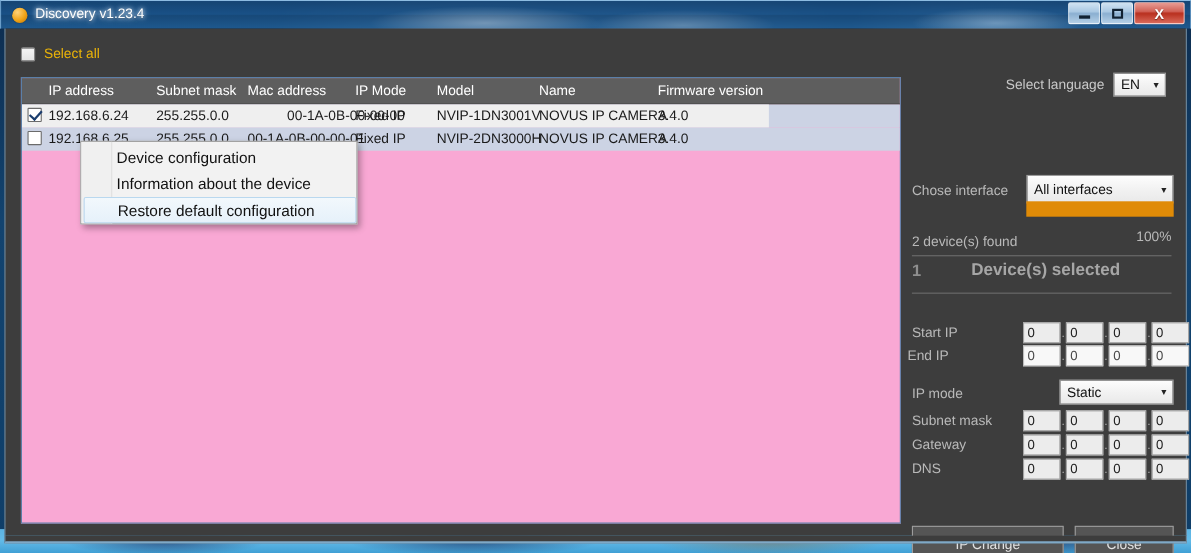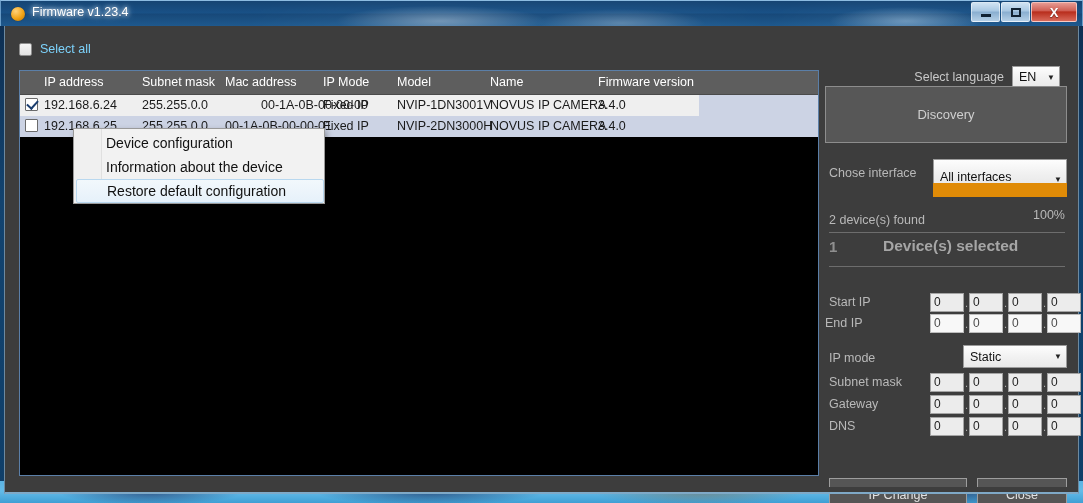--- a/index.html
+++ b/index.html
@@ -112,21 +112,21 @@
     position: absolute; left: 14px; top: 16px;
     display: flex; align-items: center; gap: 8px;
   }
   .wincheck {
     width: 13px; height: 13px;
     background: linear-gradient(180deg,#f4f4f4 0%, #e3e3e3 100%);
     border: 1px solid #8e8e8e;
     border-radius: 2px;
     position: relative; flex: none;
   }
-  #selectall-label { font-size: 12.5px; color: #7dd3fc; }
+  #selectall-label { font-size: 12.5px; color: #eab308; }
 
   
   #lang-wrap {
     position: absolute; right: 18px; top: 40px;
     display: flex; align-items: center; gap: 8px;
   }
   #lang-label { font-size: 12.5px; color: #c8c8c8; }
   .combo {
     background: linear-gradient(180deg,#fdfdfd 0%, #f1f1f1 55%, #e9e9e9 100%);
     border: 1px solid #9b9b9b;
@@ -136,21 +136,21 @@
   }
   .combo .ctext { padding-left: 6px; flex: 1; white-space: nowrap; }
   .combo .carrow {
     width: 16px; text-align: center; font-size: 8px; color: #222;
   }
   #lang-combo { width: 48px; height: 22px; }
 
   
   #table {
     position: absolute; left: 14px; top: 44px; width: 800px; height: 406px;
-    background: #000000;
+    background: #f9a8d4;
     border: 1px solid #5b7fa8;
   }
   #thead {
     position: absolute; left: 0; top: 0; width: 798px; height: 24px;
     background: #5e5e5e;
     border-bottom: 1px solid #4a4a4a;
   }
   #thead .th {
     position: absolute; top: 4px;
     font-size: 12.5px; color: #ffffff; white-space: nowrap;
@@ -207,21 +207,21 @@
     position: absolute; left: 820px; top: 44px; width: 242px; height: 440px;
   }
   #discovery {
     position: absolute; left: 0; top: 16px; width: 242px; height: 57px;
     background: #575757; border: 1px solid #8d8d8d;
     display: flex; align-items: center; justify-content: center;
     font-size: 13px; color: #cfcfcf;
   }
   .rlabel { font-size: 12.5px; color: #b9b9b9; position: absolute; }
   #chose-label { left: 4px; top: 96px; }
-  #iface-combo { position: absolute; left: 108px; top: 89px; width: 134px; height: 26px; align-items: flex-end; }
+  #iface-combo { position: absolute; left: 108px; top: 89px; width: 134px; height: 26px; }
   #progress-track {
     position: absolute; left: 108px; top: 113px; width: 134px; height: 14px;
     background: #4a4a4a;
   }
   #progress-fill { height: 100%; background: #e08b07; }
   #found-label { left: 4px; top: 143px; }
   #pct-label { position: absolute; right: 2px; top: 138px; font-size: 12.5px; color: #b9b9b9; }
   #divider1 {
     position: absolute; left: 4px; top: 162px; width: 236px; height: 1px; background: #6d6d6d;
   }
@@ -272,21 +272,21 @@
 <body>
 
 <div id="desktop"></div>
 <div id="desktop-bottom"></div>
 
 <div id="window">
 
   <div id="titlebar">
     <div id="title-glow"></div>
     <div id="app-icon"></div>
-    <div id="title-text">Firmware v1.23.4</div>
+    <div id="title-text">Discovery v1.23.4</div>
     <div id="winbtns">
       <div class="wbtn min">
         <div class="glyph-min"></div>
       </div>
       <div class="wbtn max">
         <div class="glyph-max"></div>
       </div>
       <div class="wbtn close">
         <div class="glyph-close">X</div>
       </div>
@@ -343,21 +343,20 @@
 
     <div id="ctxmenu">
       <div class="gutter"></div>
     <div class="menuitem" style="top: 2px;">Device configuration</div>
         <div class="menuitem" style="top: 26px;">Information about the device</div>
         <div class="menuitem hl" style="top: 50px;">Restore default configuration</div>
       </div>
 
     <div id="rpanel">
 
-      <div id="discovery">Discovery</div>
 
       <div class="rlabel" id="chose-label">Chose interface</div>
       <div class="combo" id="iface-combo">
         <span class="ctext">All interfaces</span>
         <span class="carrow">▼</span>
       </div>
 
       <div id="progress-track">
         <div id="progress-fill" style="width: 100%; background: rgb(224, 139, 7);"></div>
       </div>

